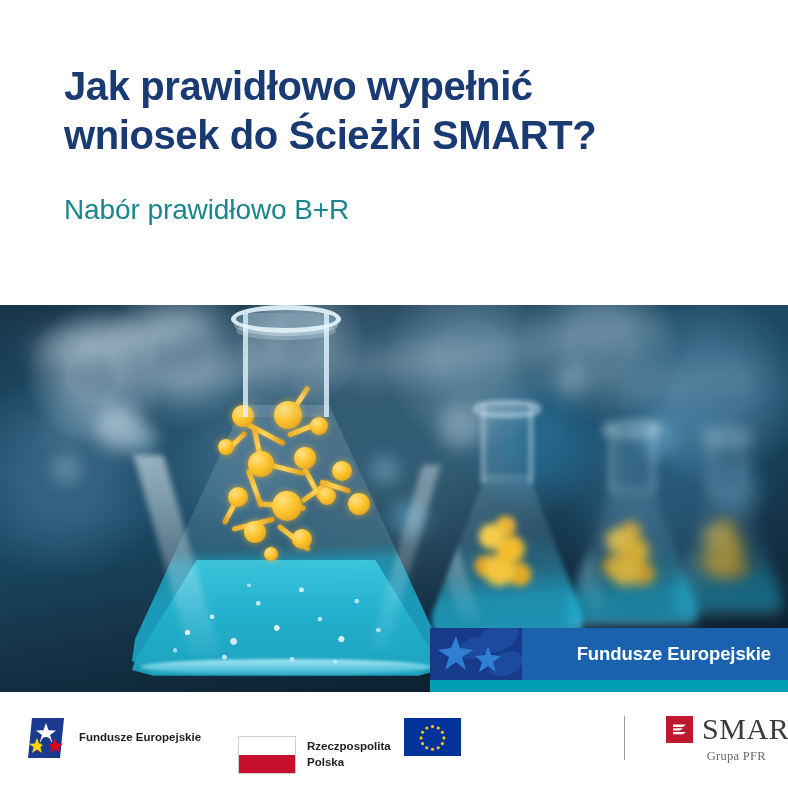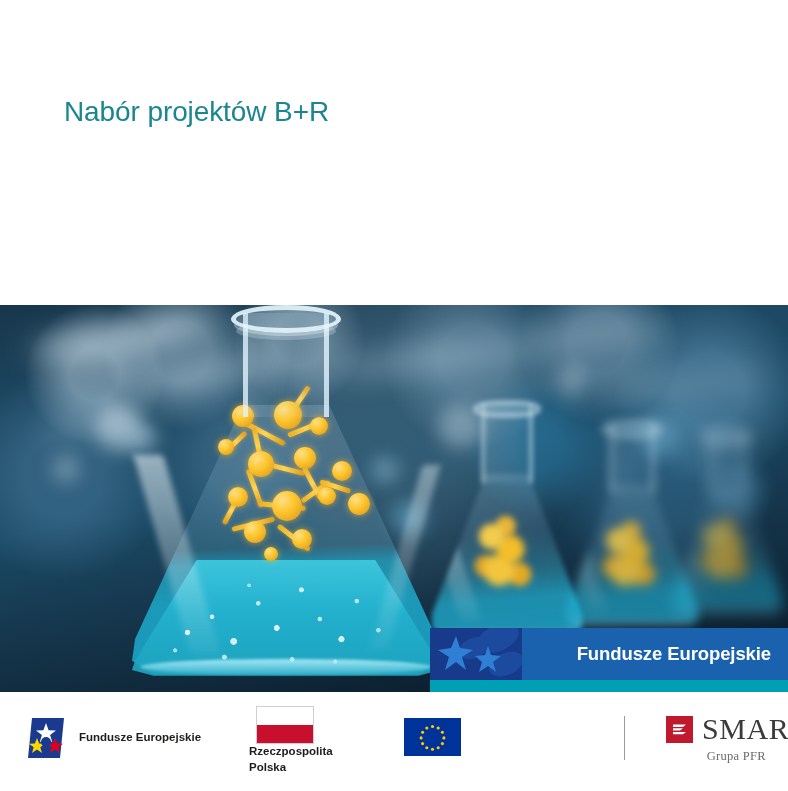--- a/index.html
+++ b/index.html
@@ -401,21 +401,21 @@
   .fe-label {
     margin-left: 11px;
     font-size: 11.5px;
     font-weight: 700;
     line-height: 1.38;
     color: #1d1d1b;
     white-space: nowrap;
   }
 
   
-  .lg-pl { left: 238px; top: 14px; flex-direction: column; }
+  .lg-pl { left: 238px; top: 44px; }
   .pl-flag {
     width: 58px;
     height: 38px;
     border: 0.7px solid #cfcfcf;
     overflow: hidden;
   }
   .pl-white { height: 50%; background: #ffffff; }
   .pl-red   { height: 50%; background: #c8102e; }
   .pl-label {
     margin-left: 11px;
@@ -481,21 +481,25 @@
     color: #6a6a6a;
     letter-spacing: 0.3px;
   }
 </style>
 </head>
 <body>
 
 <div class="poster">
 
   <div class="header">
-    <div class="subtitle">Nabór projektów B+R</div>
+    <h1 class="title">
+      <span>Jak prawidłowo wypełnić</span><br>
+      <span>wniosek do Ścieżki SMART?</span>
+    </h1>
+    <div class="subtitle">Nabór prawidłowo B+R</div>
   </div>
 
   <div class="photo">
     <div class="photo-bg"></div>
 
     <div class="photo-lamps">
       <div class="lamp l1"></div>
         <div class="lamp l2"></div>
         <div class="lamp l3"></div>
       <div class="lamp l4"></div>

